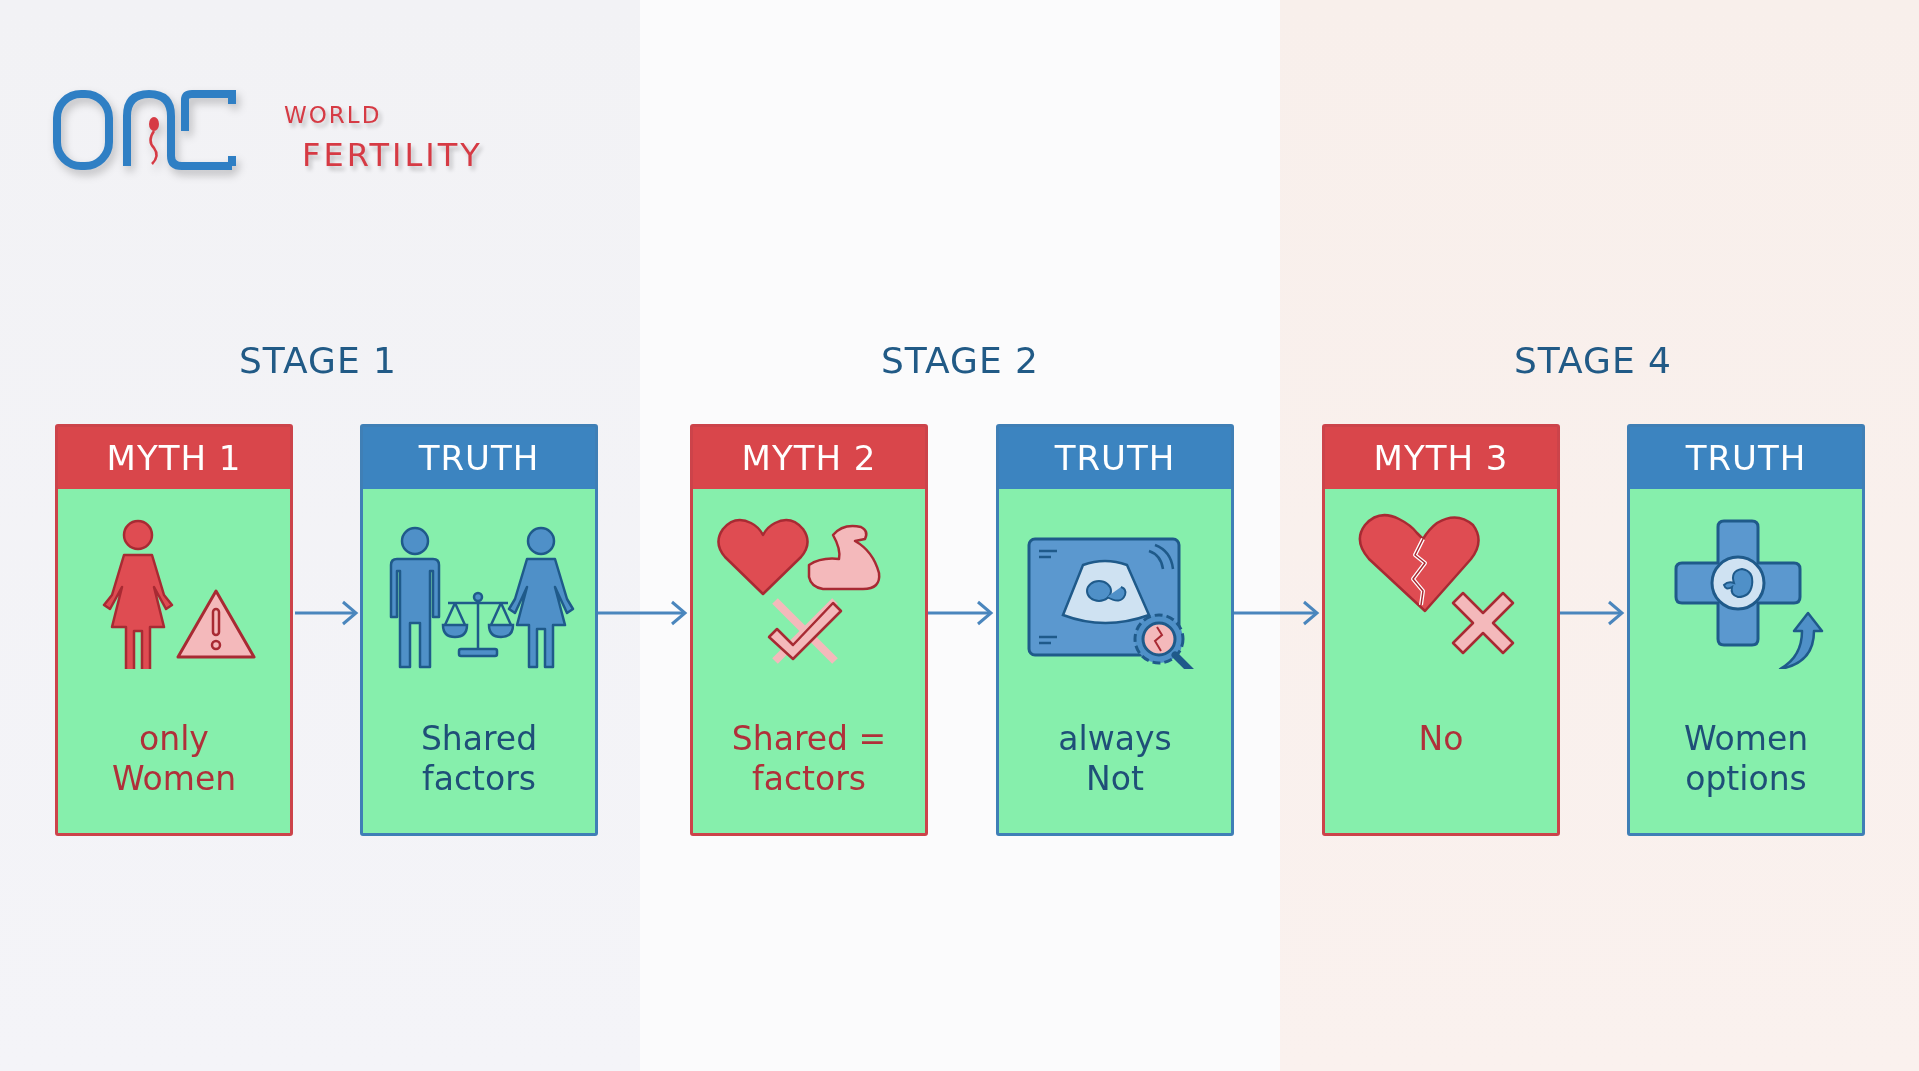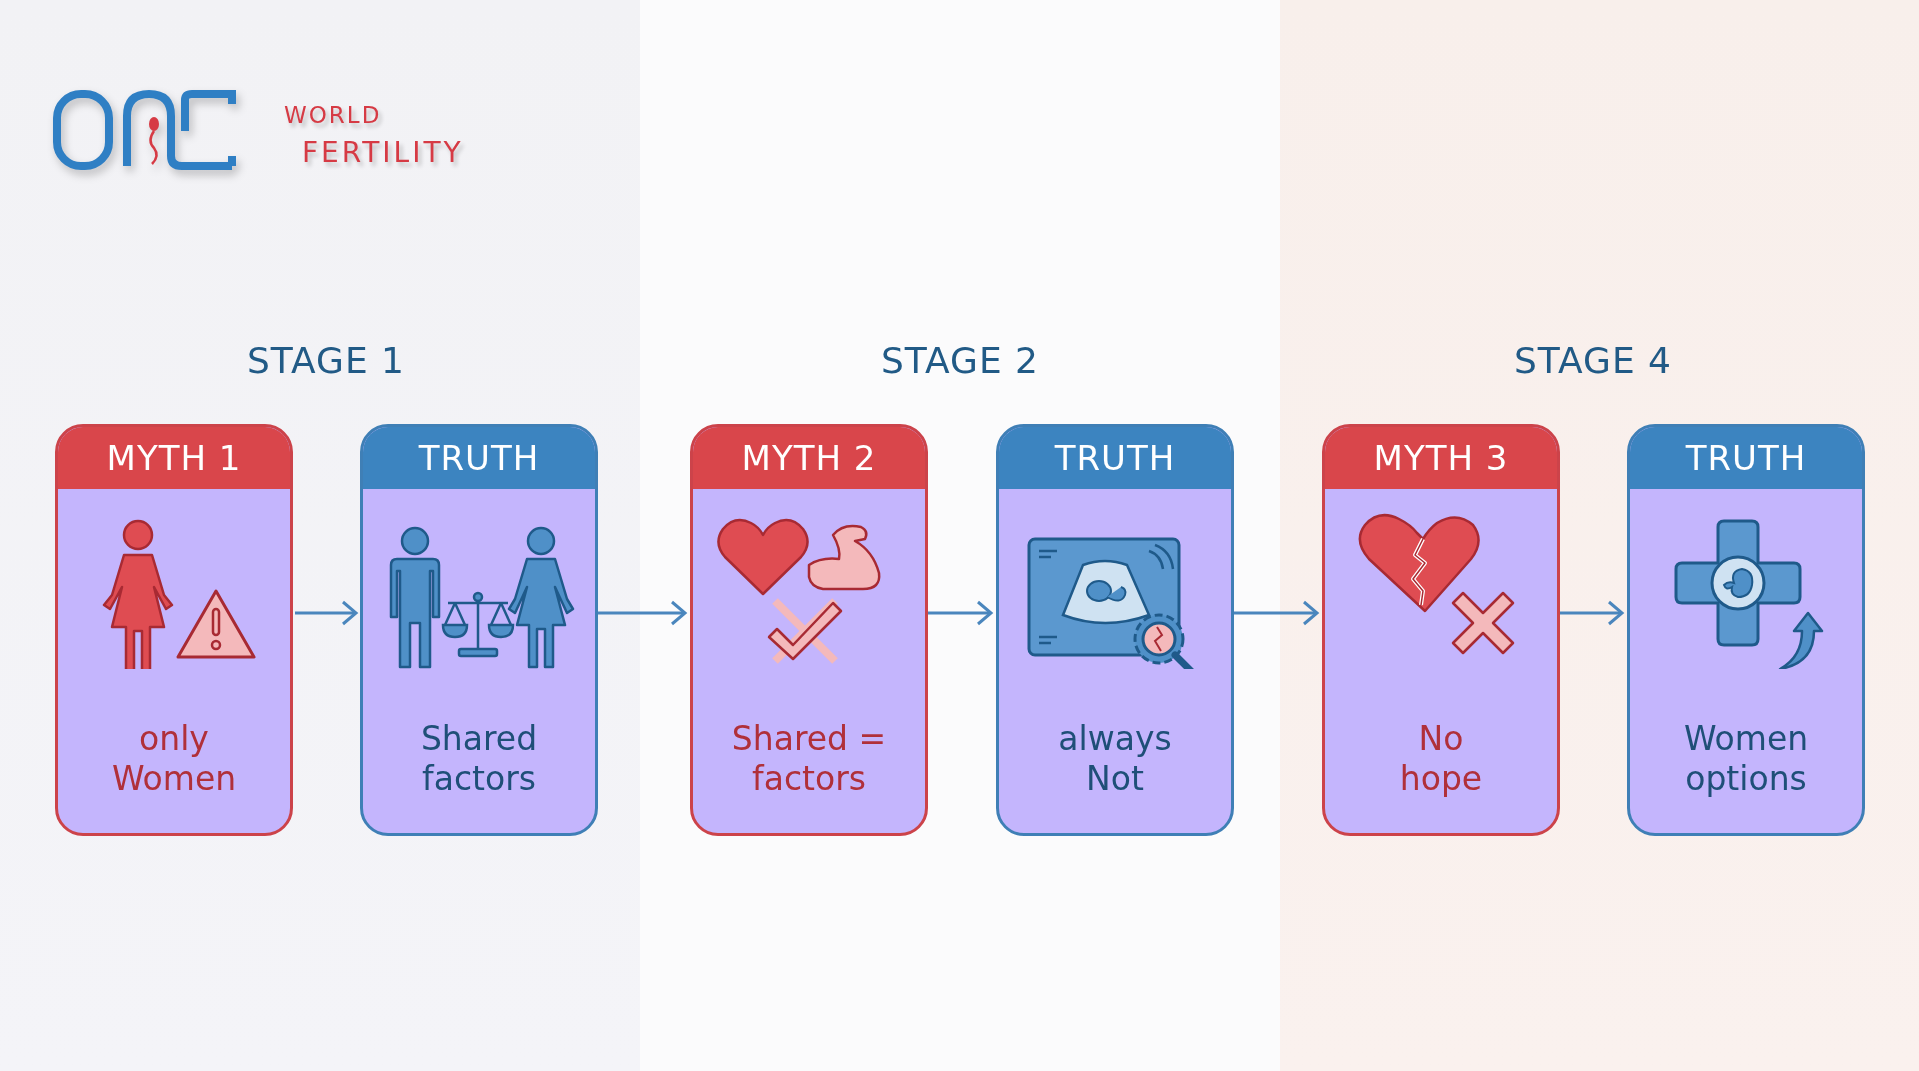--- a/index.html
+++ b/index.html
@@ -12,30 +12,30 @@
   .band1 { left:0; width:640px; background:linear-gradient(180deg,#f2f2f5 0%,#f4f4f8 100%); }
   .band2 { left:640px; width:640px; background:#fbfbfc; }
   .band3 { left:1280px; width:639px; background:linear-gradient(180deg,#f8efeb 0%,#faf1ee 100%); }
 
   
   .logo { position:absolute; left:52px; top:86px; width:420px; height:90px; }
   .logo svg { position:absolute; left:0; top:0; filter:drop-shadow(3px 5px 4px rgba(0,0,0,0.22)); }
   .logo-word { position:absolute; left:232px; font-family:"DejaVu Sans", sans-serif; color:#d63a44;
     letter-spacing:2px; text-shadow:3px 4px 4px rgba(0,0,0,0.22); font-weight:normal; }
   .logo-w1 { top:8px; font-size:23px;margin-top:8px; }
-  .logo-w2 { top:50px; left:250px; font-size:28px; letter-spacing:3px; }
+  .logo-w2 { top:50px; left:250px; font-size:32px; letter-spacing:3px; }
 
   .stage-label {
     position:absolute; top:340px; width:300px; text-align:center;
     font-size:36px; color:#215a86; letter-spacing:1px;
   }
 
   .card {
     position:absolute; top:424px; width:238px; height:412px;
-    border:3px solid; border-radius:28px; background:#c4b5fd; box-sizing:border-box;
+    border:3px solid; border-radius:3px; background:#86efac; box-sizing:border-box;
     overflow:hidden;
   }
   .card.myth { border-color:#cc434a; }
   .card.truth { border-color:#3f7fb6; }
   .card-head {
     height:62px; display:flex; align-items:center; justify-content:center;
     color:#ffffff; font-size:34px; letter-spacing:1px;
   }
   .card.myth .card-head { background:#d9464b; }
   .card.truth .card-head { background:#3c84c0; }
@@ -66,21 +66,21 @@
     <path d="M133 45 V14 Q133 8 140 8 H180 V18" fill="none" stroke="#2f7fc4" stroke-width="8"></path>
     <path d="M180 80 V70" fill="none" stroke="#2f7fc4" stroke-width="8"></path>
 
     <ellipse cx="102" cy="38" rx="5" ry="7" fill="#d63a44"></ellipse>
     <path d="M102 45 Q95 55 102 62 Q108 70 100 78" fill="none" stroke="#d63a44" stroke-width="2.5"></path>
   </svg>
   <div class="logo-word logo-w1">WORLD</div>
   <div class="logo-word logo-w2">FERTILITY</div>
 </div>
 
-<div class="stage-label" style="left:176px">STAGE 1</div>
+<div class="stage-label" style="left:168px">STAGE 1</div>
 <div class="stage-label" style="left:810px">STAGE 2</div>
 <div class="stage-label" style="left:1443px">STAGE 4</div>
 
 <div class="card myth" style="left:55px">
   <div class="card-head">MYTH 1</div>
   <div class="card-icon">
     <svg width="232" height="170" viewBox="0 0 232 170">
       <g fill="#df4c52" stroke="#a82a33" stroke-width="2.5" stroke-linejoin="round">
         <circle cx="80" cy="36" r="14"></circle>
         <path d="M66 56 H94 L106 96 L114 106 L108 110 L96 88 L106 128 H92 V176 H84 V132 H76 V176 H68 V128 H54 L64 88 L52 110 L46 106 L54 96 Z"></path>
@@ -208,21 +208,20 @@
       <path d="M100 112 L44 60 Q28 42 40 26 Q54 10 74 20 Q86 26 92 34 L98 40 Q104 30 112 24 Q132 12 148 26 Q160 42 146 60 Z" fill="#df4c52" stroke="#a82a33" stroke-width="2.5" stroke-linejoin="round"></path>
       <path d="M98 40 L90 56 L100 64 L88 80 L98 92 L96 106" fill="none" stroke="#ffffff" stroke-width="4" stroke-linejoin="round"></path>
       <path d="M98 40 L90 56 L100 64 L88 80 L98 92 L96 106" fill="none" stroke="#a82a33" stroke-width="1.5" stroke-linejoin="round"></path>
       <g>
         <path d="M128 104 L138 94 L158 114 L178 94 L188 104 L168 124 L188 144 L178 154 L158 134 L138 154 L128 144 L148 124 Z" fill="#f4b9bb" stroke="#a82a33" stroke-width="2.5" stroke-linejoin="round"></path>
       </g>
     </svg>
   </div>
   <div class="card-text">
     <div>No</div>
-    <div>hope</div>
   </div>
 </div>
 
 <svg class="arrow" style="left:1560px" width="67" height="26" viewBox="0 0 67 26">
   <line x1="0" y1="13" x2="61" y2="13" stroke="#4a86bd" stroke-width="3"></line>
   <polyline points="49,2 62,13 49,24" fill="none" stroke="#4a86bd" stroke-width="3"></polyline>
 </svg>
 
 <div class="card truth" style="left:1627px">
   <div class="card-head">TRUTH</div>

